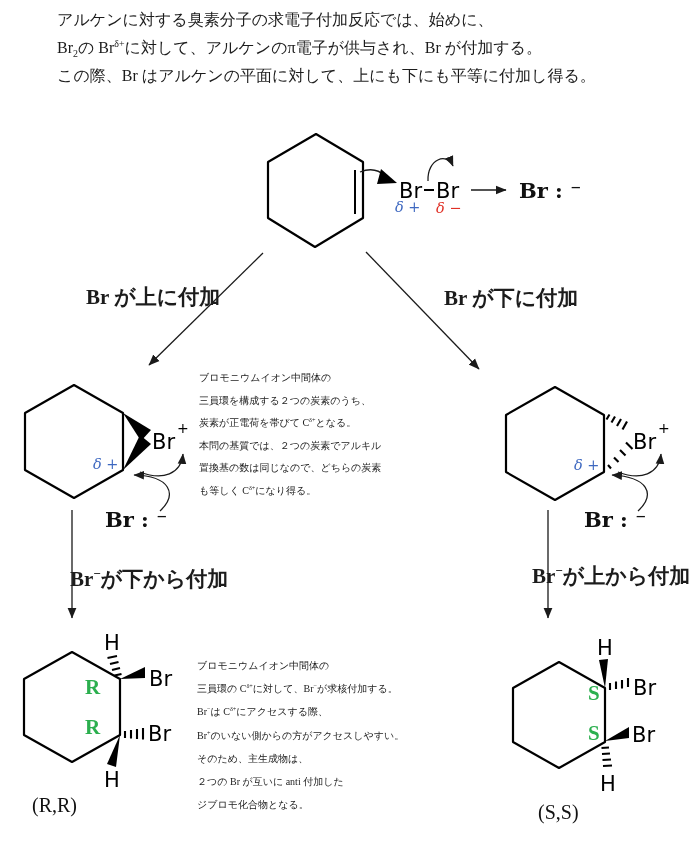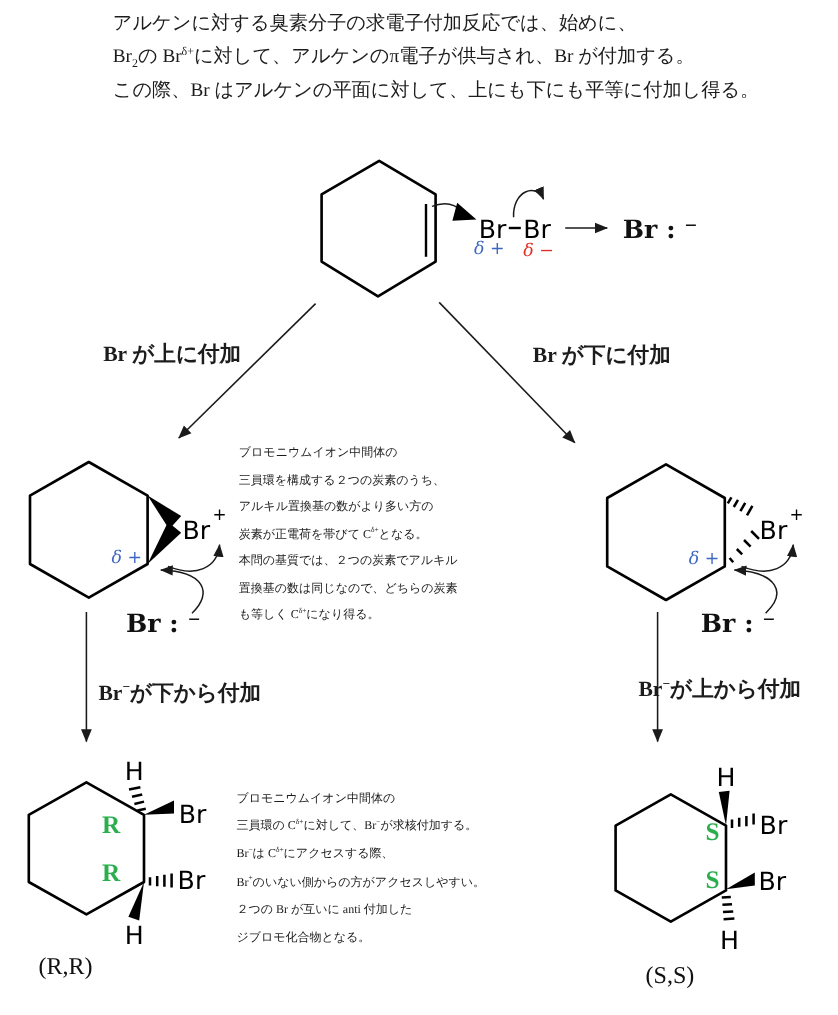--- a/index.html
+++ b/index.html
@@ -1,27 +1,27 @@
 <!DOCTYPE html>
 <html style="--ink: #1c1c1c; --delta-plus-blue: #3E68C0; --delta-minus-red: #E03026; --stereo-green: #2BAF4E;"><head>
 <meta charset="utf-8">
 <style>
   html,body{margin:0;padding:0;background:#fff;}
   .canvas{position:relative;width:698px;height:846px;background:#fff;overflow:hidden;
           font-family:"Liberation Serif",serif;color:var(--ink,#1c1c1c);}
   .canvas svg{position:absolute;left:0;top:0;}
   .jp{white-space:nowrap;}
-  .intro{position:absolute;left:57px;top:6px;font-size:16px;line-height:28px;margin-left:37px;}
+  .intro{position:absolute;left:57px;top:6px;font-size:16px;line-height:28px;}
   .note{position:absolute;font-size:10px;}
   .note-mid{left:199px;top:367px;line-height:22.5px;}
   .note-bottom{left:197px;top:654px;line-height:23.2px;}
-  .lbl{position:absolute;font-weight:bold;font-size:18px;white-space:nowrap;}
+  .lbl{position:absolute;font-weight:bold;font-size:21px;white-space:nowrap;}
   .lbl-branch-left{left:86px;top:283px;}
   .lbl-branch-right{left:444px;top:284px;}
-  .lbl-step-left{left:82px;top:565px;}
+  .lbl-step-left{left:70px;top:565px;}
   .lbl-step-right{left:532px;top:562px;}
   sup{font-size:0.62em;line-height:0;vertical-align:super;}
   sub{font-size:0.62em;line-height:0;vertical-align:sub;}
   
   .ring{fill:none;stroke:#000;stroke-width:2.2;stroke-linejoin:round;}
   .bond{stroke:#000;stroke-width:2;fill:none;}
   .hash{stroke:#000;stroke-width:2.1;stroke-linecap:butt;}
   .solid{fill:#000;stroke:none;}
   .curve{fill:none;stroke:#1a1a1a;stroke-width:1.25;}
   .arrow{fill:none;stroke:#1a1a1a;stroke-width:1.3;}
@@ -163,29 +163,29 @@
   </div>
 
   <div class="lbl lbl-branch-left">Br が上に付加</div>
   <div class="lbl lbl-branch-right">Br が下に付加</div>
   <div class="lbl lbl-step-left">Br<sup>−</sup>が下から付加</div>
   <div class="lbl lbl-step-right">Br<sup>−</sup>が上から付加</div>
 
   <div class="note note-mid">
     <div class="jp">ブロモニウムイオン中間体の</div>
     <div class="jp">三員環を構成する２つの炭素のうち、</div>
-    <div class="jp">アルキル置換基の数がより多い方の</div>
     <div class="jp">炭素が正電荷を帯びて C<sup>δ+</sup>となる。</div>
     <div class="jp">本問の基質では、２つの炭素でアルキル</div>
     <div class="jp">置換基の数は同じなので、どちらの炭素</div>
     <div class="jp">も等しく C<sup>δ+</sup>になり得る。</div>
   </div>
 
   <div class="note note-bottom">
     <div class="jp">ブロモニウムイオン中間体の</div>
     <div class="jp">三員環の C<sup>δ+</sup>に対して、Br<sup>−</sup>が求核付加する。</div>
     <div class="jp">Br<sup>−</sup>は C<sup>δ+</sup>にアクセスする際、</div>
     <div class="jp">Br<sup>+</sup>のいない側からの方がアクセスしやすい。</div>
+    <div class="jp">そのため、主生成物は、</div>
     <div class="jp">２つの Br が互いに anti 付加した</div>
     <div class="jp">ジブロモ化合物となる。</div>
   </div>
 
 </div>
 
 </body></html>

